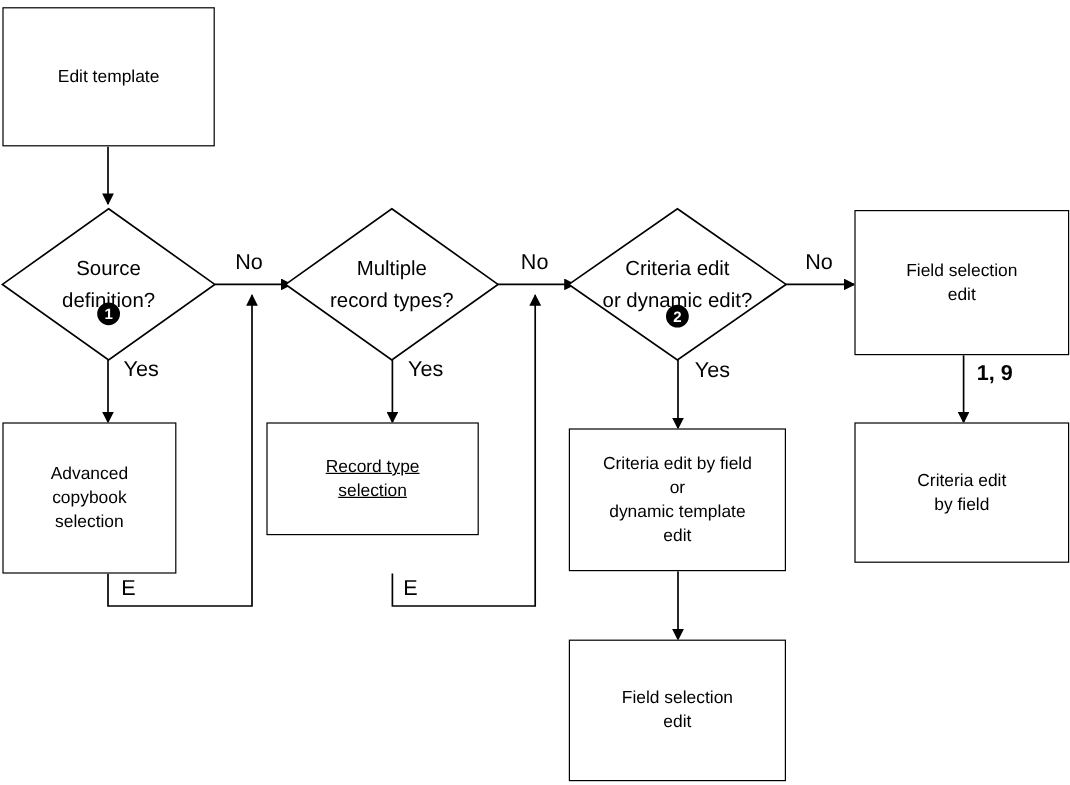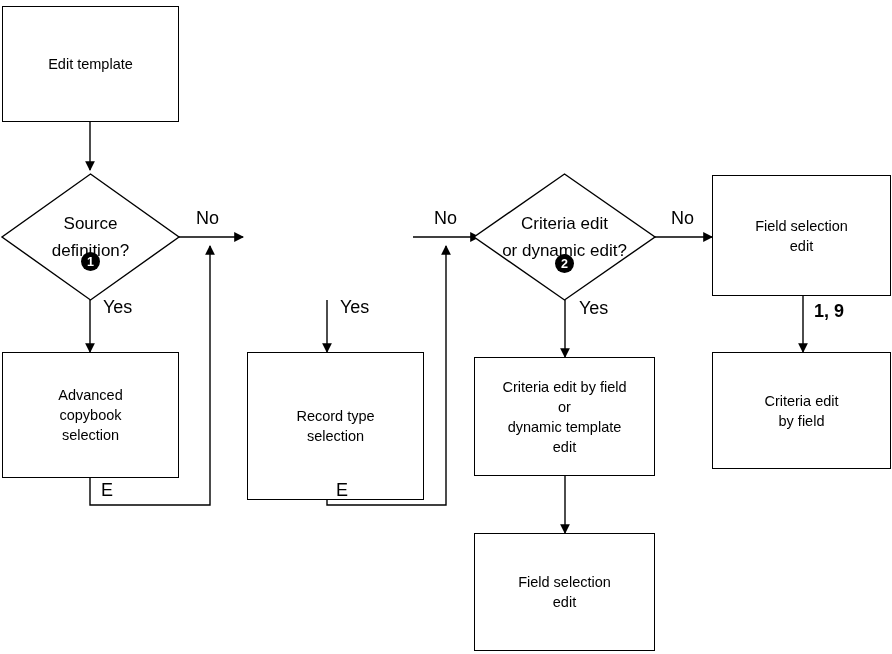--- a/index.html
+++ b/index.html
@@ -114,27 +114,27 @@
 
     <line x1="565" y1="476" x2="565" y2="533" stroke="#000000" stroke-width="1.4" marker-end="url(#arrow)"></line>
 
     <line x1="803" y1="296" x2="803" y2="352" stroke="#000000" stroke-width="1.4" marker-end="url(#arrow)"></line>
   </svg>
 
   <div class="box" style="left:2px; top:6px; width:177px; height:116px;">
     <span>Edit template</span>
   </div>
 
-  <div class="box" style="left:2px; top:352px; width:177px; height:126px;">
+  <div class="box" style="left:2px; top:352px; width:145px; height:126px;">
     <span>Advanced
 copybook
 selection</span>
   </div>
 
-  <div class="box" style="left:247px; top:352px; width:177px; height:148px;">
+  <div class="box" style="left:222px; top:352px; width:177px; height:94px;text-decoration:underline;">
     <span>Record type
 selection</span>
   </div>
 
   <div class="box" style="left:474px; top:357px; width:181px; height:119px;">
     <span>Criteria edit by field
 or
 dynamic template
 edit</span>
   </div>
@@ -158,20 +158,27 @@
     <svg width="177" height="126">
       <polygon points="88.5,0 177,63 88.5,126 0,63" fill="#ffffff" stroke="#000000" stroke-width="1.4"></polygon>
     </svg>
     <div class="diamond-label" style="padding-bottom:22px;">Source
 definition?</div>
   </div>
   <div class="bullet" style="left:81px; top:252px;">
     <span>1</span>
   </div>
 
+  <div class="diamond-wrap" style="left:238px; top:174px; width:177px; height:126px;">
+    <svg width="177" height="126">
+      <polygon points="88.5,0 177,63 88.5,126 0,63" fill="#ffffff" stroke="#000000" stroke-width="1.4"></polygon>
+    </svg>
+    <div class="diamond-label">Multiple
+record types?</div>
+  </div>
 
   <div class="diamond-wrap" style="left:474px; top:174px; width:181px; height:126px;">
     <svg width="181" height="126">
       <polygon points="90.5,0 181,63 90.5,126 0,63" fill="#ffffff" stroke="#000000" stroke-width="1.4"></polygon>
     </svg>
     <div class="diamond-label" style="padding-bottom:22px;">Criteria edit
 or dynamic edit?</div>
   </div>
   <div class="bullet" style="left:555px; top:254px;">
     <span>2</span>

